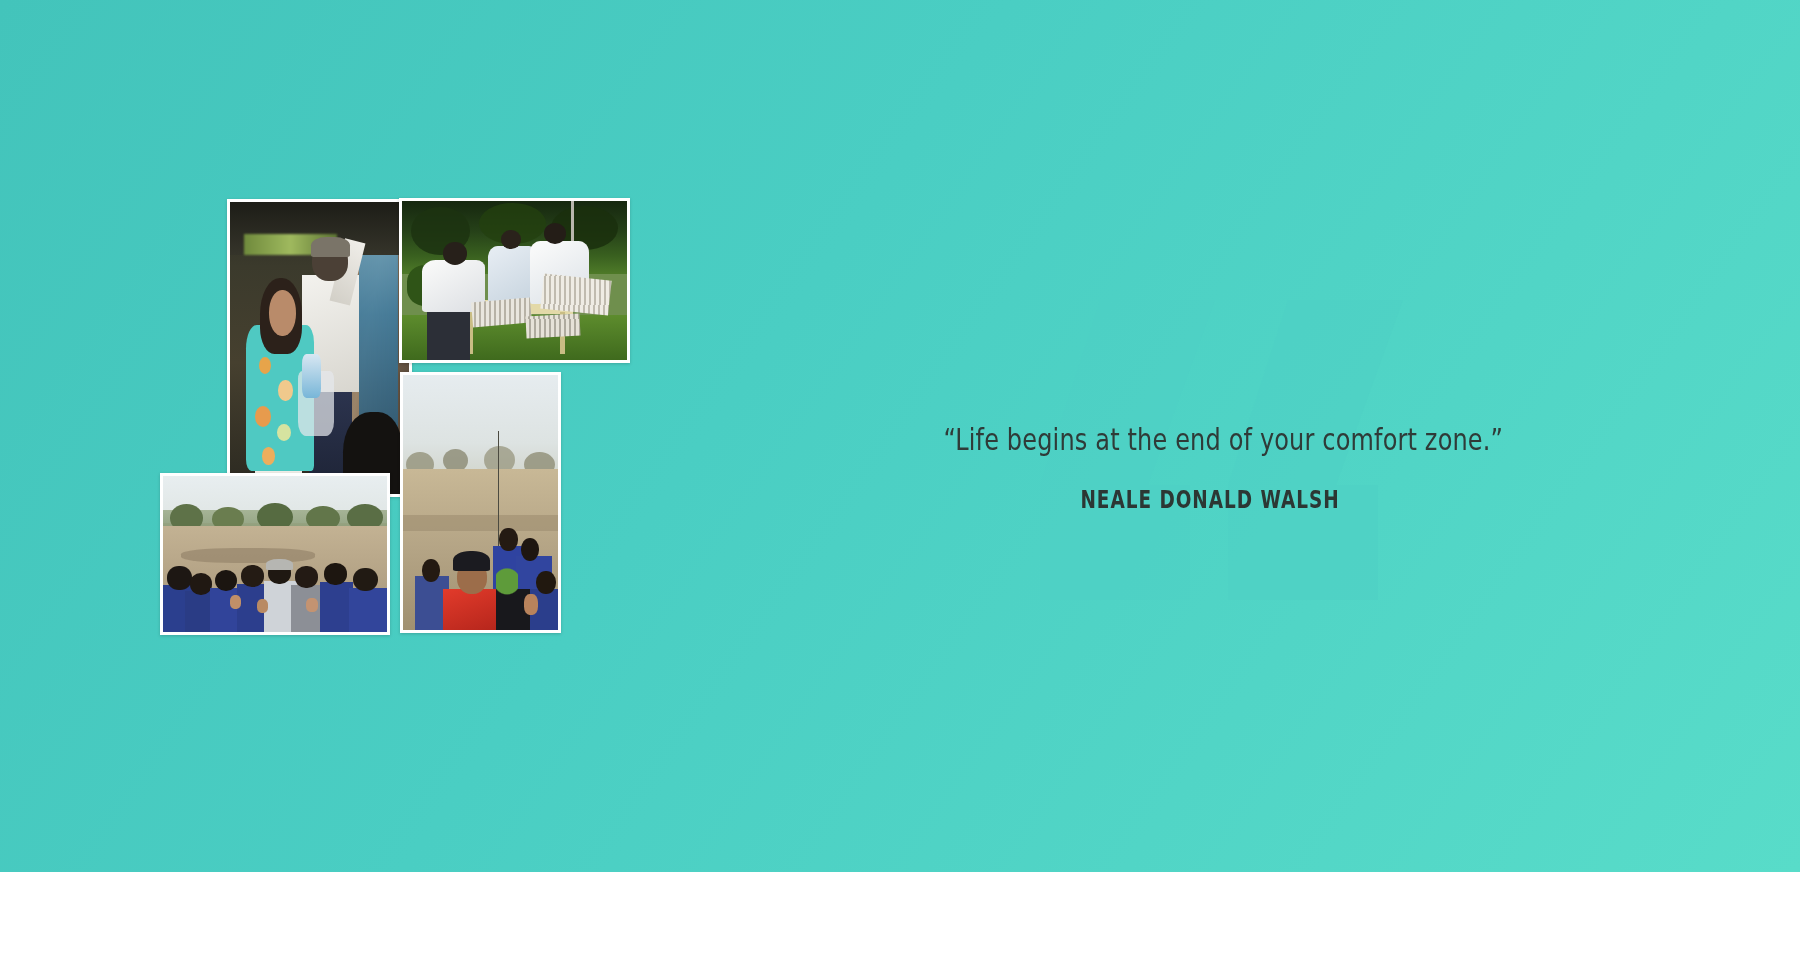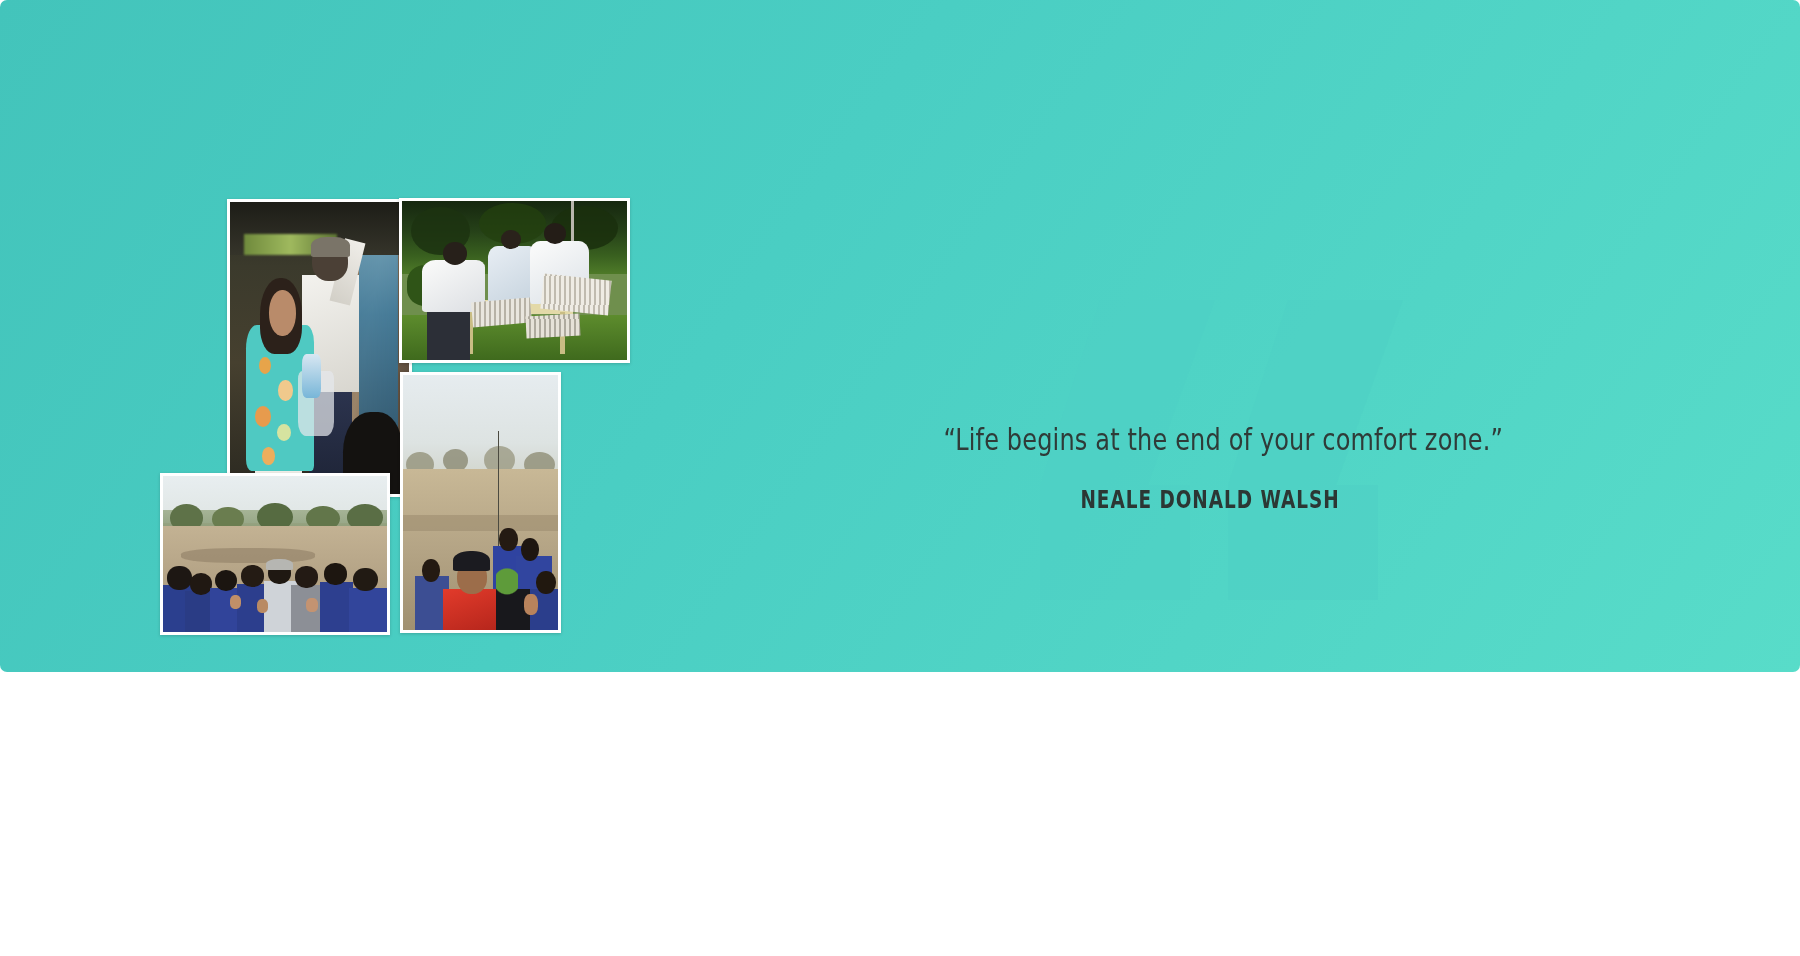--- a/index.html
+++ b/index.html
@@ -4,24 +4,23 @@
 <title>Quote Slide</title>
 <style>
   * { margin:0; padding:0; box-sizing:border-box; }
   html, body {
     width:1800px; height:956px;
     overflow:hidden;
     font-family:"Liberation Sans", sans-serif;
   }
   #slide {
     position:relative;
-    width:1800px; height:672px;
+    width:1800px; height:872px;
     background:linear-gradient(125deg, #43c4bb 0%, #4acec3 42%, #51d5c6 72%, #58dcc9 100%);
     overflow:hidden;
-    border-radius:7px;
   }
 
   
   #quote-mark {
     position:absolute;
     left:1040px; top:300px;
     width:390px; height:345px;
     pointer-events:none;
   }
   #quote-mark svg { display:block; width:100%; height:100%; }

